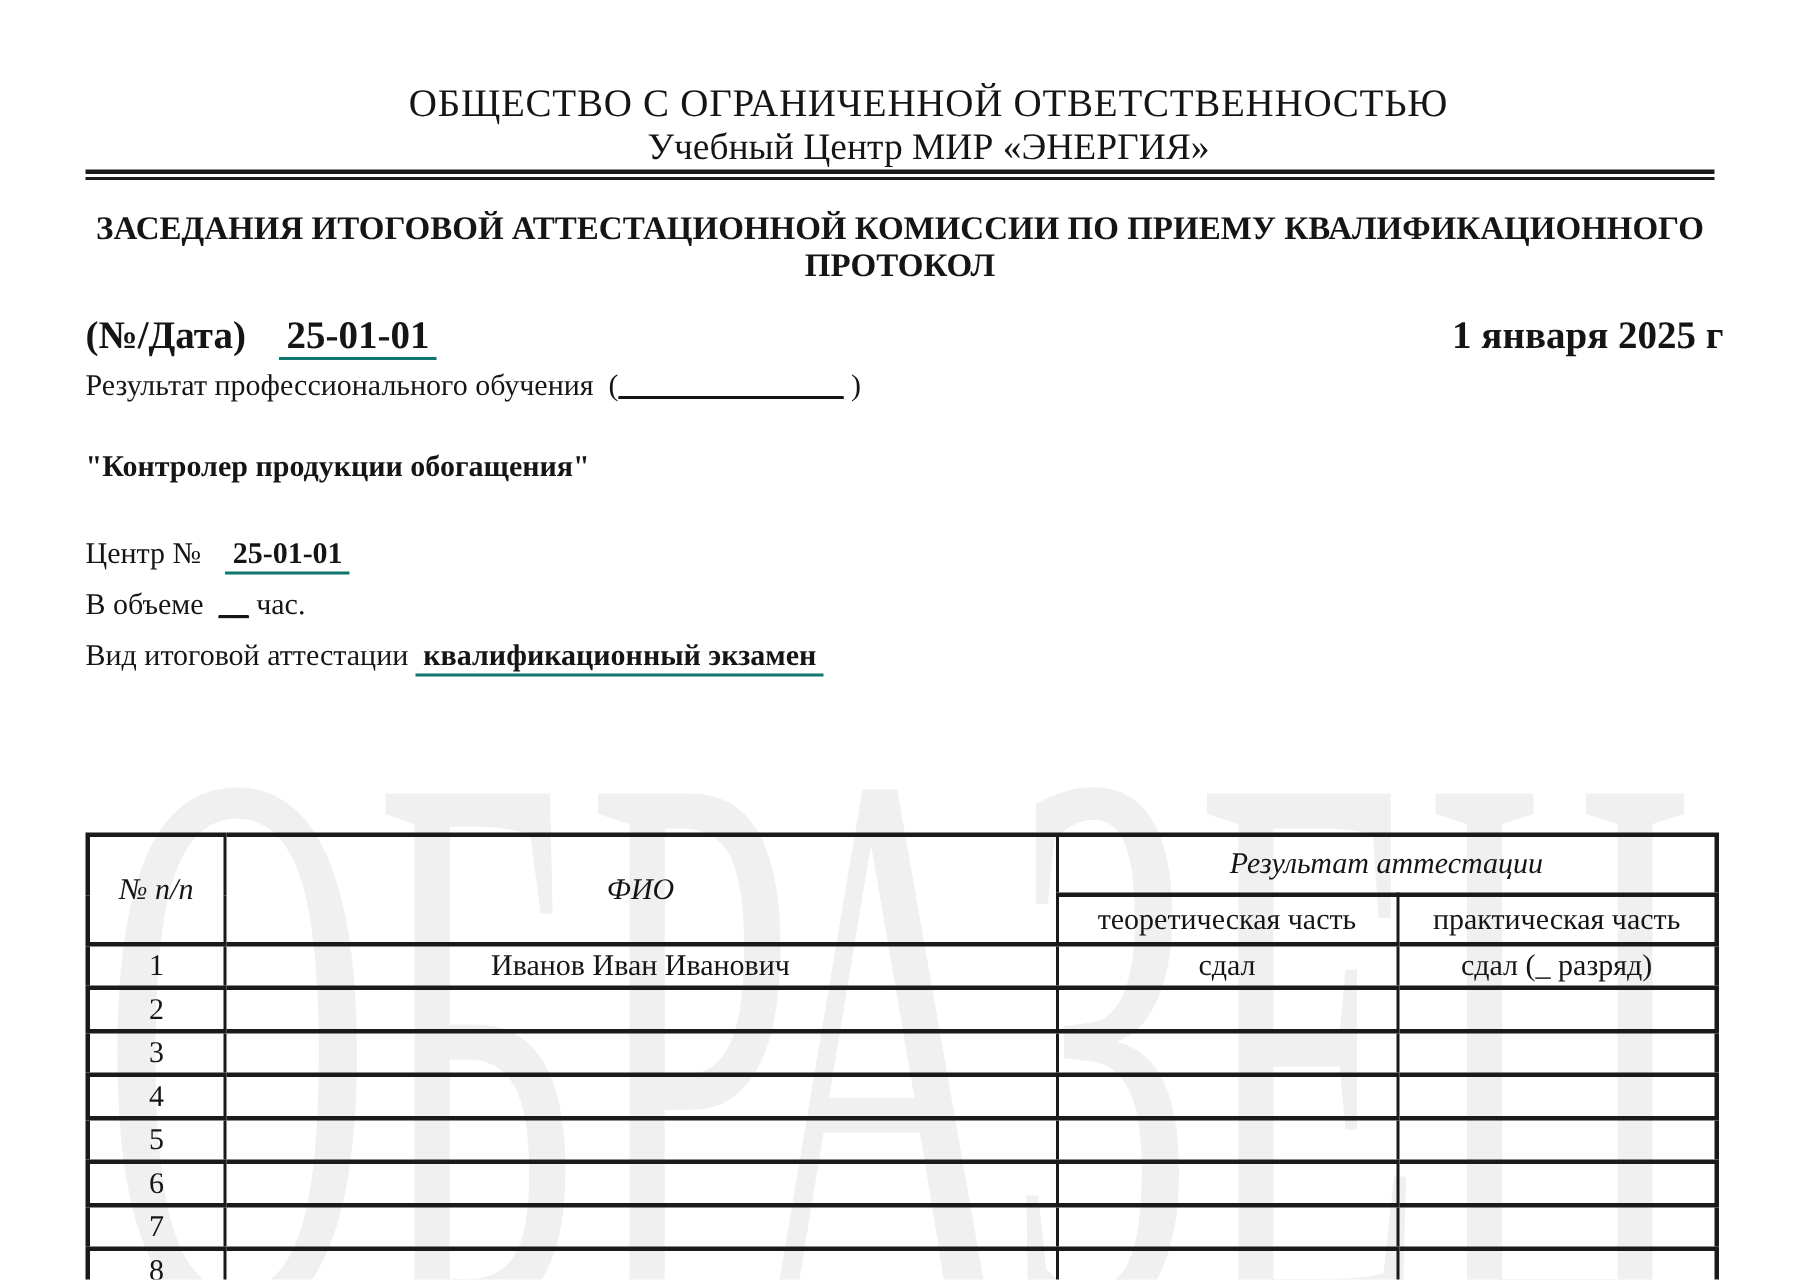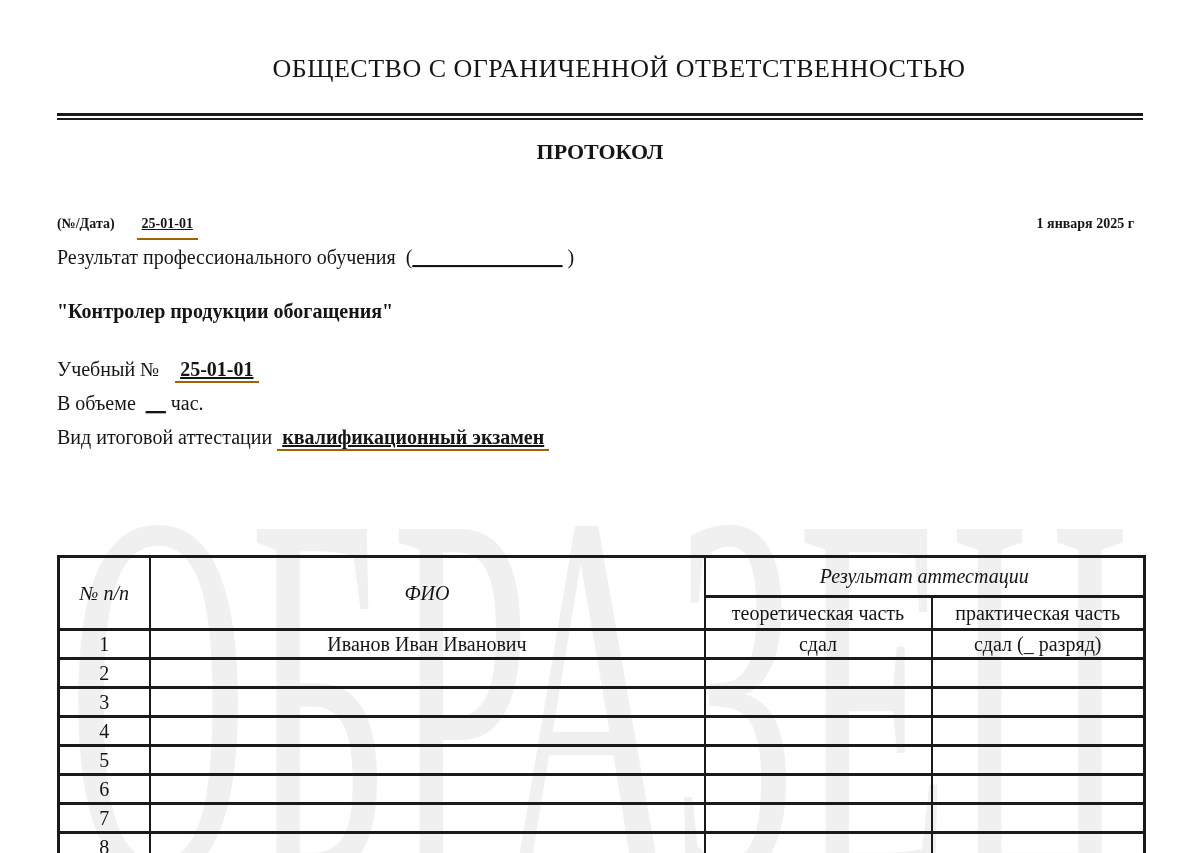--- a/index.html
+++ b/index.html
@@ -22,23 +22,23 @@
   .header-rule {
     top: 113px; left: 57px; width: 1086px; height: 2px;
     border-top: 3px solid #1b1b1b;
     border-bottom: 2px solid #1b1b1b;
   }
 
   
   .protocol-title { top: 139px; left: 0; right: 0; text-align: center; font-weight: bold; font-size: 22px; line-height: 25px; }
 
   
-  .meta-line { top: 211px; left: 57px; right: 66px; display: flex; justify-content: space-between; font-weight: bold; font-size: 14px; line-height: 26px; }
+  .meta-line { top: 211px; left: 57px; right: 51px; display: flex; justify-content: space-between; font-weight: bold; font-size: 26px; line-height: 26px; }
   .meta-left { display: flex; align-items: baseline; }
-  .underlined { border-bottom: 2px solid #a16207; padding: 0 5px 1px 5px; text-decoration: underline; }
+  .underlined { border-bottom: 2px solid #0f766e; padding: 0 5px 1px 5px; }
   .num-value { margin-left: 22px; }
 
   
   .doc-line { left: 57px; font-size: 20px; line-height: 26px; white-space: pre; }
   .line-program { top: 244px; }
   .line-profession { top: 298px; font-weight: bold; }
   .line-group { top: 356px; }
   .line-volume { top: 390px; }
   .line-attestation { top: 424px; }
   .bold { font-weight: bold; }
@@ -80,41 +80,43 @@
 </style>
 </head>
 <body>
 
 <svg class="abs watermark-svg" width="1070" height="363" aria-hidden="true">
   <text x="0" y="386" font-size="530" textLength="1062" lengthAdjust="spacingAndGlyphs">ОБРАЗЕЦ</text>
 </svg>
 
 <div class="abs org-header">
   <div class="org-line1">ОБЩЕСТВО С ОГРАНИЧЕННОЙ ОТВЕТСТВЕННОСТЬЮ</div>
+  <div class="org-line2">Учебный Центр МИР «ЭНЕРГИЯ»</div>
 </div>
 
 <div class="abs header-rule"></div>
 
 <div class="abs protocol-title">
+  <div>ЗАСЕДАНИЯ ИТОГОВОЙ АТТЕСТАЦИОННОЙ КОМИССИИ ПО ПРИЕМУ КВАЛИФИКАЦИОННОГО</div>
   <div>ПРОТОКОЛ</div>
 </div>
 
 <div class="abs meta-line">
   <div class="meta-left">
     <span>(№/Дата)</span>
     <span class="underlined num-value">25-01-01</span>
   </div>
   <div>1 января 2025 г</div>
 </div>
 
 <div class="abs doc-line line-program"><span>Результат профессионального обучения  (</span><span class="blank-text">_______________</span><span> )</span></div>
 
 <div class="abs doc-line line-profession"><span>"Контролер продукции обогащения"</span></div>
 
-<div class="abs doc-line line-group"><span>Учебный №</span><span class="bold underlined group-value">25-01-01</span></div>
+<div class="abs doc-line line-group"><span>Центр №</span><span class="bold underlined group-value">25-01-01</span></div>
 
 <div class="abs doc-line line-volume"><span>В объеме  </span><span class="bold blank-text">__</span><span> час.</span></div>
 
 <div class="abs doc-line line-attestation"><span>Вид итоговой аттестации </span><span class="bold underlined">квалификационный экзамен</span></div>
 
 <div class="abs attestation-table-wrap">
   <table class="attestation">
     <colgroup>
       <col style="width:91px">
         <col style="width:555px">

